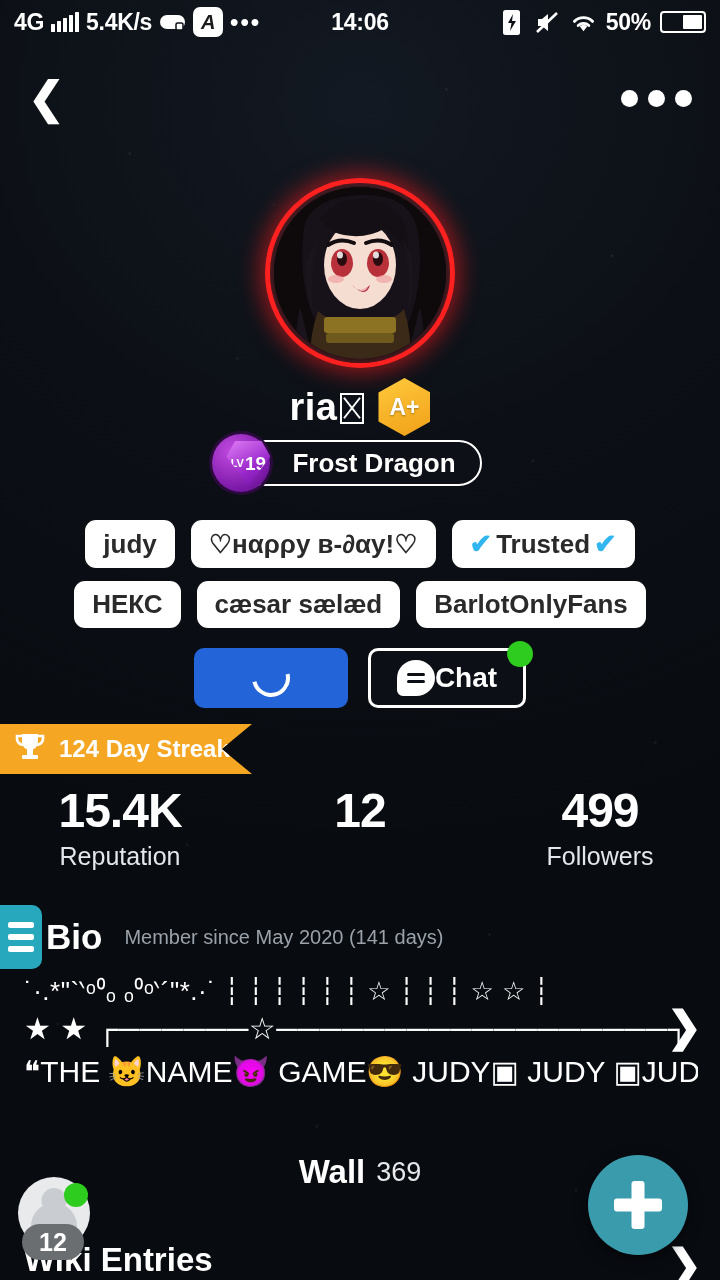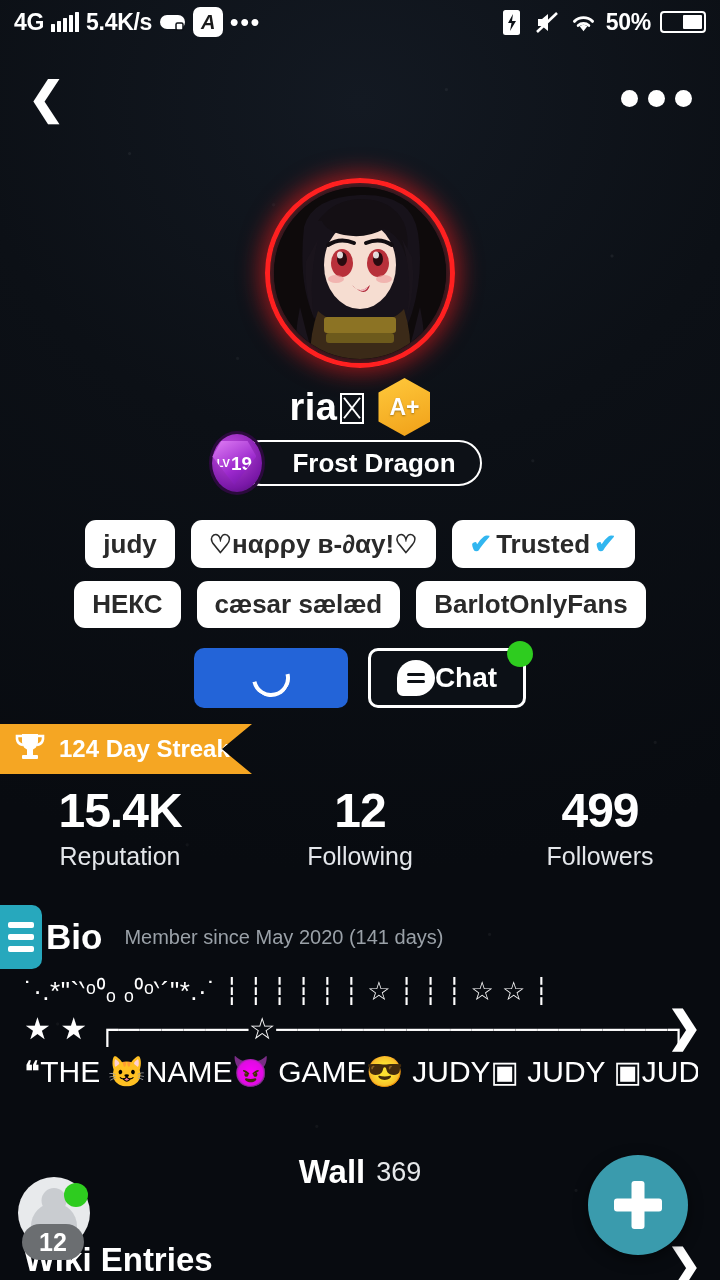--- a/index.html
+++ b/index.html
@@ -84,23 +84,23 @@
     background:linear-gradient(160deg,#ffc93c,#f0a018);
     clip-path:polygon(50% 0,100% 25%,100% 75%,50% 100%,0 75%,0 25%);
     color:#fff; font-size:23px; font-weight:bold; text-shadow:0 1px 2px rgba(0,0,0,.35);}
 
   
   .levelrow { position:absolute; top:440px; left:0; width:720px; display:flex; justify-content:center;}
   .levelpill { display:flex; align-items:center; height:46px; padding:0 24px 0 52px;
     border:2.5px solid #fff; border-radius:23px; background:#0d1117;
     font-size:26px; font-weight:bold; position:relative; }
   .gem { position:absolute; left:-28px; top:50%; transform:translateY(-50%);
-    width:50px; height:58px; border-radius:50%;
+    width:58px; height:58px; border-radius:50%;
     background:radial-gradient(circle at 35% 30%, #c24be0, #7a18a8 70%, #4b0c6d);
-    display:flex; align-items:center; justify-content:flex-start;
+    display:flex; align-items:center; justify-content:flex-end;
     box-shadow:0 0 0 3px #2b0a3d; }
   .gem-in { width:44px; height:44px;
     background:linear-gradient(150deg,#e07ef5,#9b28cc 60%,#6a12a0);
     clip-path:polygon(20% 0,80% 0,100% 35%,50% 100%,0 35%);
     display:flex; align-items:center; justify-content:center;
     font-size:19px; font-weight:bold; color:#fff; line-height:1; }
   .gem-in em { font-style:normal; font-size:11px; margin-right:1px; vertical-align:1px;}
 
   
   .tags { position:absolute; top:520px; left:0; width:720px;
@@ -204,20 +204,21 @@
         <svg width="27" height="20" viewBox="0 0 27 20">
             <path d="M8 3h11a7 7 0 0 1 0 14H8A7 7 0 0 1 8 3z" fill="#fff"></path>
             <rect x="17" y="11" width="7" height="7" rx="1.5" fill="#fff" stroke="#0c1016" stroke-width="1.5"></rect>
           </svg>
       </span>
       <span class="sb-appbox">
         <span>A</span>
       </span>
       <span class="dots3">•••</span>
     </div>
+    <div class="sb-clock">14:06</div>
     <div class="sb-right">
       <span class="sb-ico">
         <svg width="17" height="25" viewBox="0 0 17 25">
             <rect x="0" y="0" width="17" height="25" rx="2.5" fill="#fff"></rect>
             <path d="M10 4 L5 13 h3.5 L7 21 l6-10 h-4z" fill="#0c1016"></path>
           </svg>
       </span>
       <span class="sb-ico">
         <svg width="25" height="23" viewBox="0 0 25 23">
             <path d="M3 8h4l6-5v17l-6-5H3z" fill="#fff"></path>
@@ -347,21 +348,20 @@
     <span>124 Day Streak</span>
   </div>
 
   <div class="stats">
     <div class="stat">
       <div class="num">15.4K</div>
       <div class="lbl">Reputation</div>
     </div>
     <div class="stat">
       <div class="num">12</div>
-      <div class="lbl">Following</div>
     </div>
     <div class="stat">
       <div class="num">499</div>
       <div class="lbl">Followers</div>
     </div>
   </div>
 
   <div class="biohead">
     <div class="bio-tab">
         <i></i>

